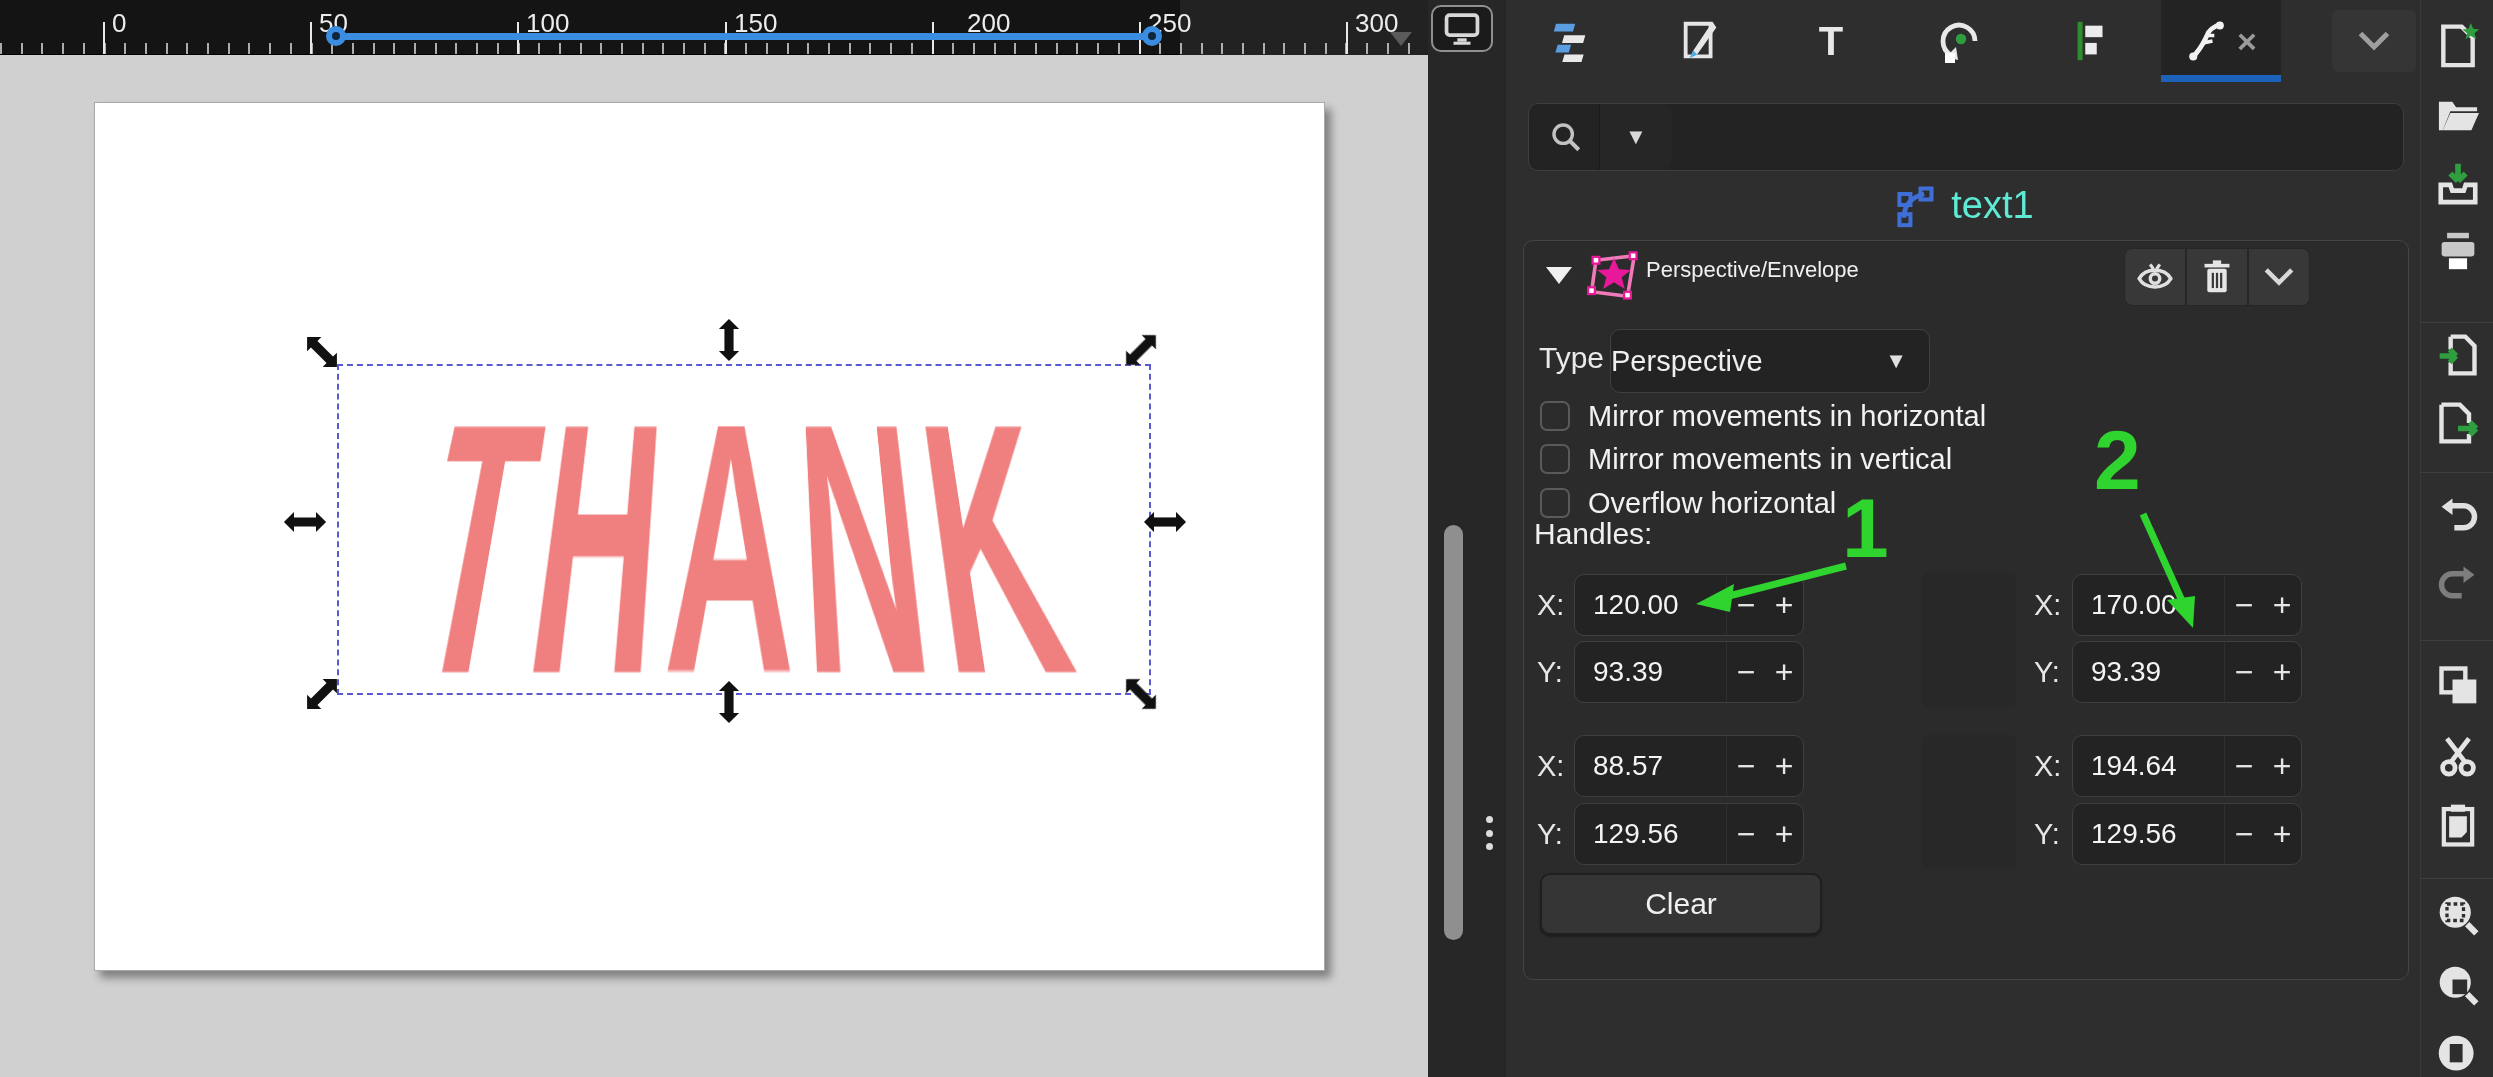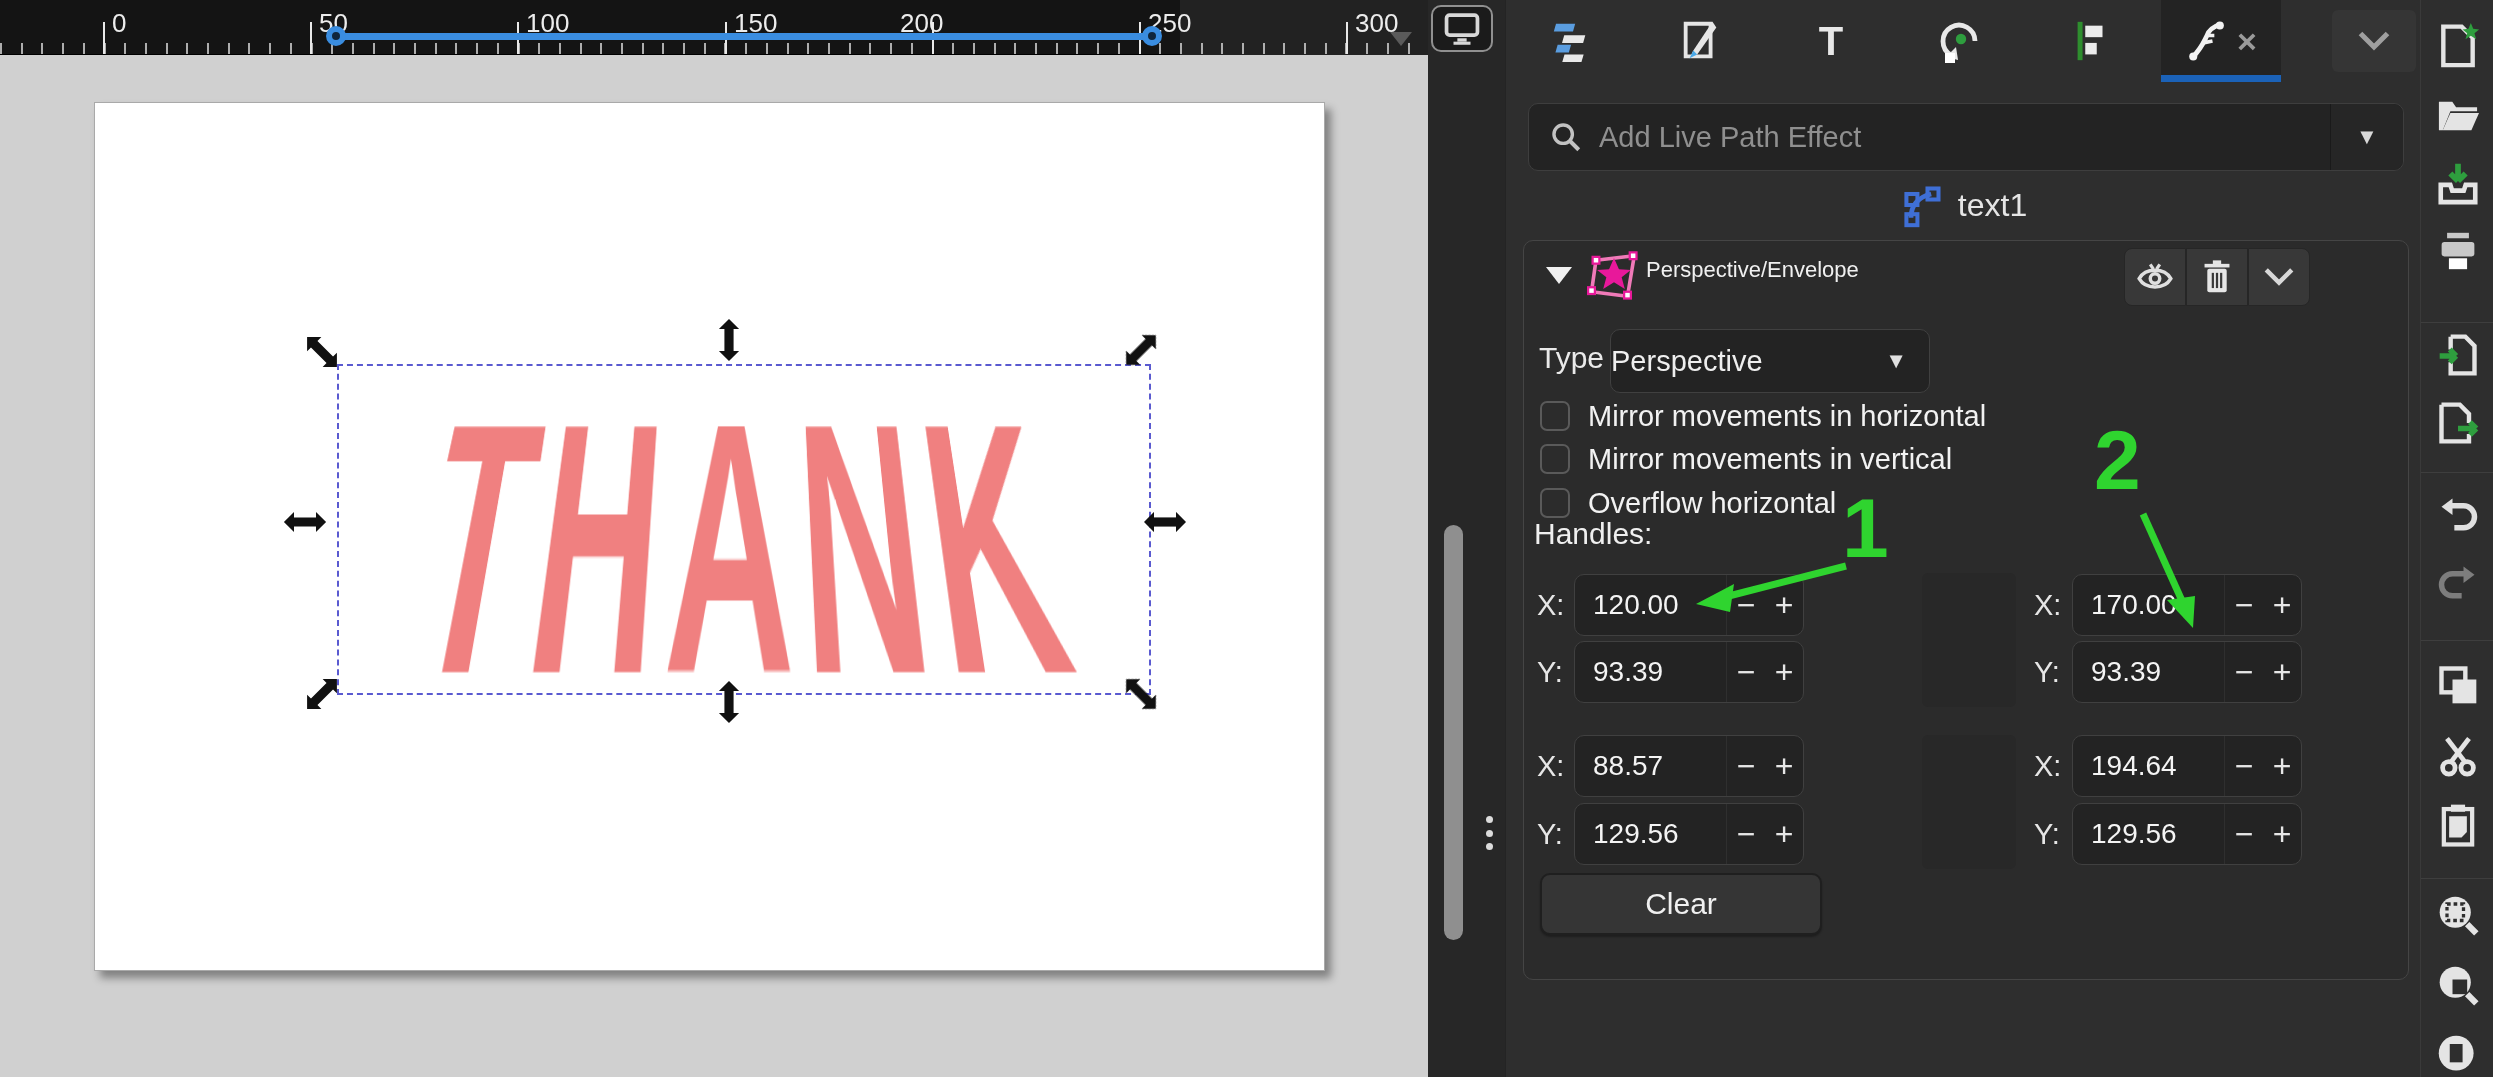--- a/index.html
+++ b/index.html
@@ -53,21 +53,21 @@
   #search-box { position:absolute; left:22px; top:103px; width:876px; height:68px; background:#232323;
       border:1px solid #3e3e3e; border-radius:10px; display:flex; align-items:center; }
   #search-box input { flex:1; background:transparent; border:none; outline:none; color:#e8e8e8;
       font-size:29px; font-family:"Liberation Sans",sans-serif; }
   #search-box input::placeholder { color:#8f8f8f; }
   #search-divider { width:1px; height:66px; background:#1a1a1a; }
   #search-dd { width:72px; height:66px; display:flex; align-items:center; justify-content:center;
       color:#d8d8d8; font-size:22px; background:#262626; border-radius:0 10px 10px 0; }
 
   #item-row { position:absolute; left:0; top:182px; width:915px; height:46px; display:flex; align-items:center; justify-content:center; gap:14px; }
-  #item-label { color:#e5e5e5; font-size:32px; }
+  #item-label { color:#5eead4; font-size:38px; }
 
   #effect-box { position:absolute; left:17px; top:240px; width:886px; height:740px;
       border:1.5px solid #454545; border-radius:10px; background:#2b2b2b; }
   #effect-header { position:absolute; left:0; top:0; width:100%; height:70px; }
   #effect-expander { position:absolute; left:22px; top:26px; width:0; height:0;
       border-left:13px solid transparent; border-right:13px solid transparent; border-top:17px solid #f0f0f0; }
   #effect-thumb { position:absolute; left:62px; top:8px; }
   #effect-name { position:absolute; left:122px; top:16px; font-size:22px; color:#f0f0f0; }
   #effect-btns { position:absolute; left:600px; top:7px; display:flex; }
   .fx-btn { width:62px; height:58px; background:#383838; border:1px solid #262626;
@@ -169,21 +169,21 @@
       <div class="ruler-major-tick" style="left:310px;"></div>
       <div class="ruler-major-tick" style="left:517px;"></div>
       <div class="ruler-major-tick" style="left:725px;"></div>
       <div class="ruler-major-tick" style="left:932px;"></div>
       <div class="ruler-major-tick" style="left:1139px;"></div>
       <div class="ruler-major-tick" style="left:1346px;"></div>
       <span class="ruler-label" style="left:112px;">0</span>
       <span class="ruler-label" style="left:319px;">50</span>
       <span class="ruler-label" style="left:526px;">100</span>
       <span class="ruler-label" style="left:734px;text-align:center;">150</span>
-      <span class="ruler-label" style="left:900px;">200</span>
+      <span class="ruler-label" style="left:967px;">200</span>
       <span class="ruler-label" style="left:1148px;">250</span>
       <span class="ruler-label" style="left:1355px;">300</span>
       <div id="ruler-selspan"></div>
       <div class="ruler-selknob" style="left:326px;"></div>
       <div class="ruler-selknob" style="left:1142px;"></div>
       <div id="ruler-popup-arrow"></div>
     </div>
     <div id="monitor-btn">
       <svg width="38" height="34" viewBox="0 0 24 22">
         <rect x="2" y="2" width="20" height="13" rx="2" fill="none" stroke="#d8d8d8" stroke-width="2.4"></rect>
@@ -252,21 +252,20 @@
       <svg width="36" height="24" viewBox="0 0 24 14">
         <path d="M3 2 L12 11 L21 2" fill="none" stroke="#9f9f9f" stroke-width="3.4"></path>
       </svg>
     </div>
 
     <div id="search-box">
       <svg width="34" height="34" viewBox="0 0 24 24" style="margin:0 16px 0 20px;">
         <circle cx="10" cy="10" r="6.5" fill="none" stroke="#c2c2c2" stroke-width="2.4"></circle>
         <line x1="15" y1="15" x2="21" y2="21" stroke="#c2c2c2" stroke-width="2.8"></line>
       </svg>
-      <input type="text" placeholder="Add Live Path Effect" style="">
       <div id="search-divider"></div>
       <div id="search-dd">
         <span>▼</span>
       </div>
     </div>
 
     <div id="item-row">
       <svg width="44" height="46" viewBox="0 0 24 24">
         <path d="M6 19 C6 13 9 8 17 6" fill="none" stroke="#3f6fd6" stroke-width="2.6"></path>
         <rect x="3.5" y="17" width="6" height="6" fill="none" stroke="#3f6fd6" stroke-width="2.2"></rect>

